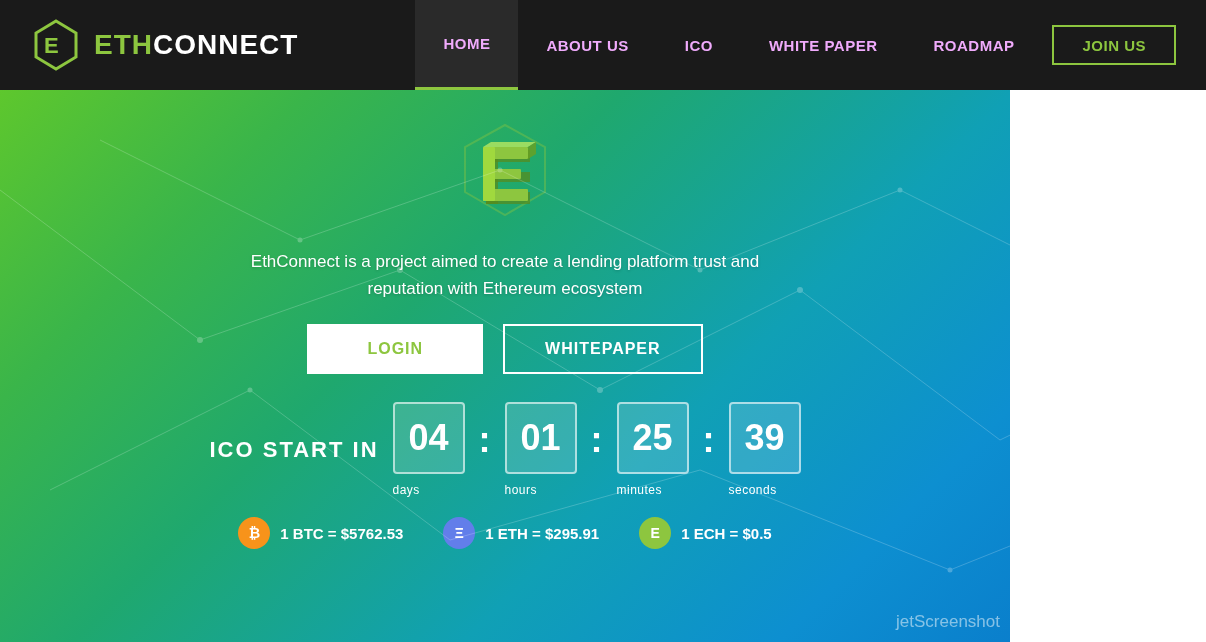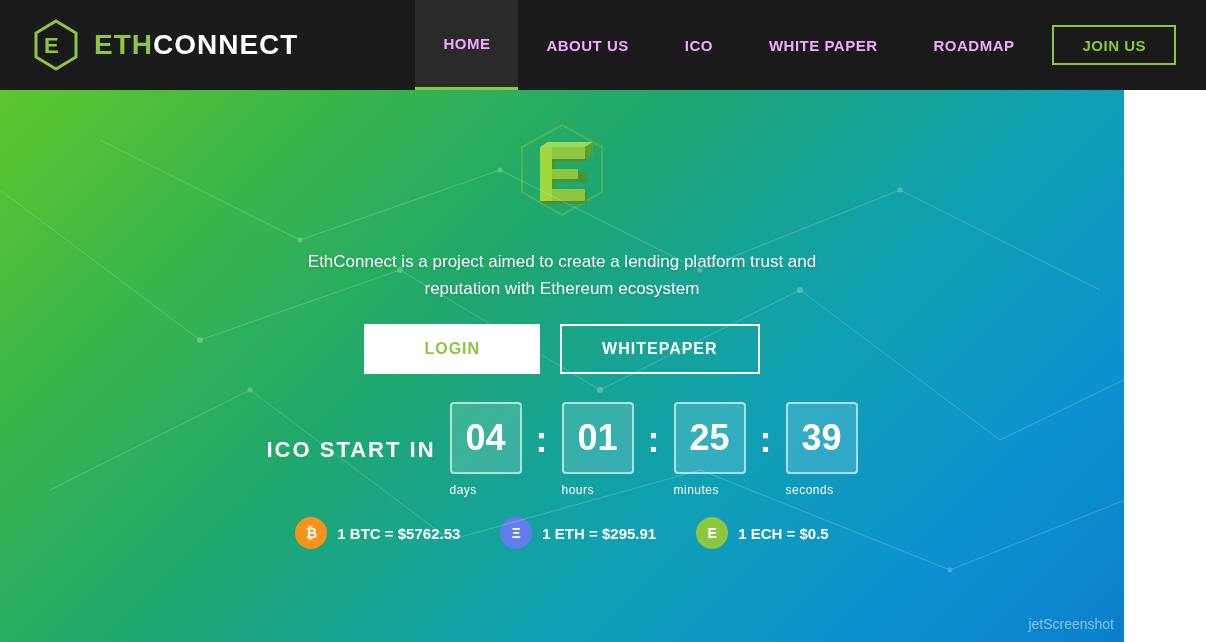--- a/index.html
+++ b/index.html
@@ -66,21 +66,21 @@
       letter-spacing: 0.5px;
       margin-left: 10px;
       transition: all 0.2s;
       height: 40px;
       display: flex;
       align-items: center;
     }
 
     
     .hero {
-      width: 1124px;
+      width: 1010px;
       height: 552px;
       background: linear-gradient(135deg, #5ec72d 0%, #3ab54a 20%, #1fa86e 40%, #10a0b5 65%, #0d8fd0 85%, #0a7fcc 100%);
       position: relative;
       display: flex;
       flex-direction: column;
       align-items: center;
       overflow: hidden;
     }
 
     
@@ -214,21 +214,21 @@
       letter-spacing: 2px;
       margin-top: 16px;
     }
 
     
     .watermark {
       position: absolute;
       bottom: 10px;
       right: 10px;
       color: rgba(255,255,255,0.5);
-      font-size: 14px;
+      font-size: 17px;
     }
   </style>
 </head>
 <body>
 
 <nav class="navbar">
   <div class="logo-area">
     <svg class="logo-icon" viewBox="0 0 52 52" xmlns="http://www.w3.org/2000/svg">
 
       <polygon points="26,2 46,14 46,38 26,50 6,38 6,14" fill="none" stroke="#8dc63f" stroke-width="3"></polygon>

